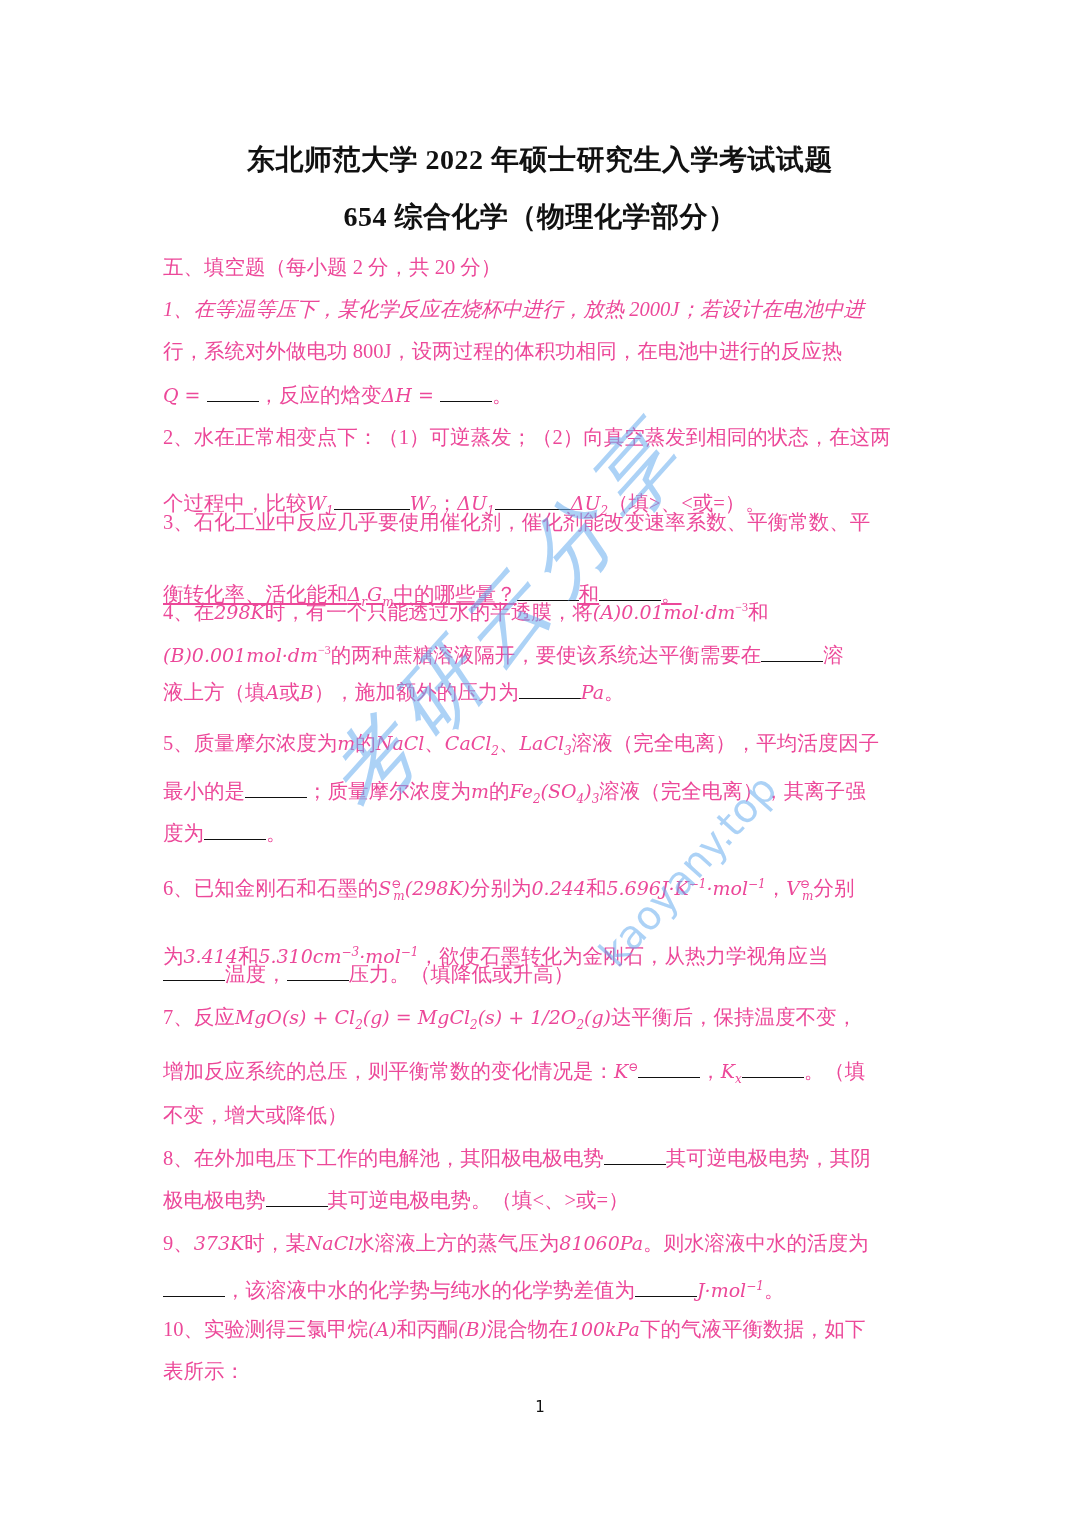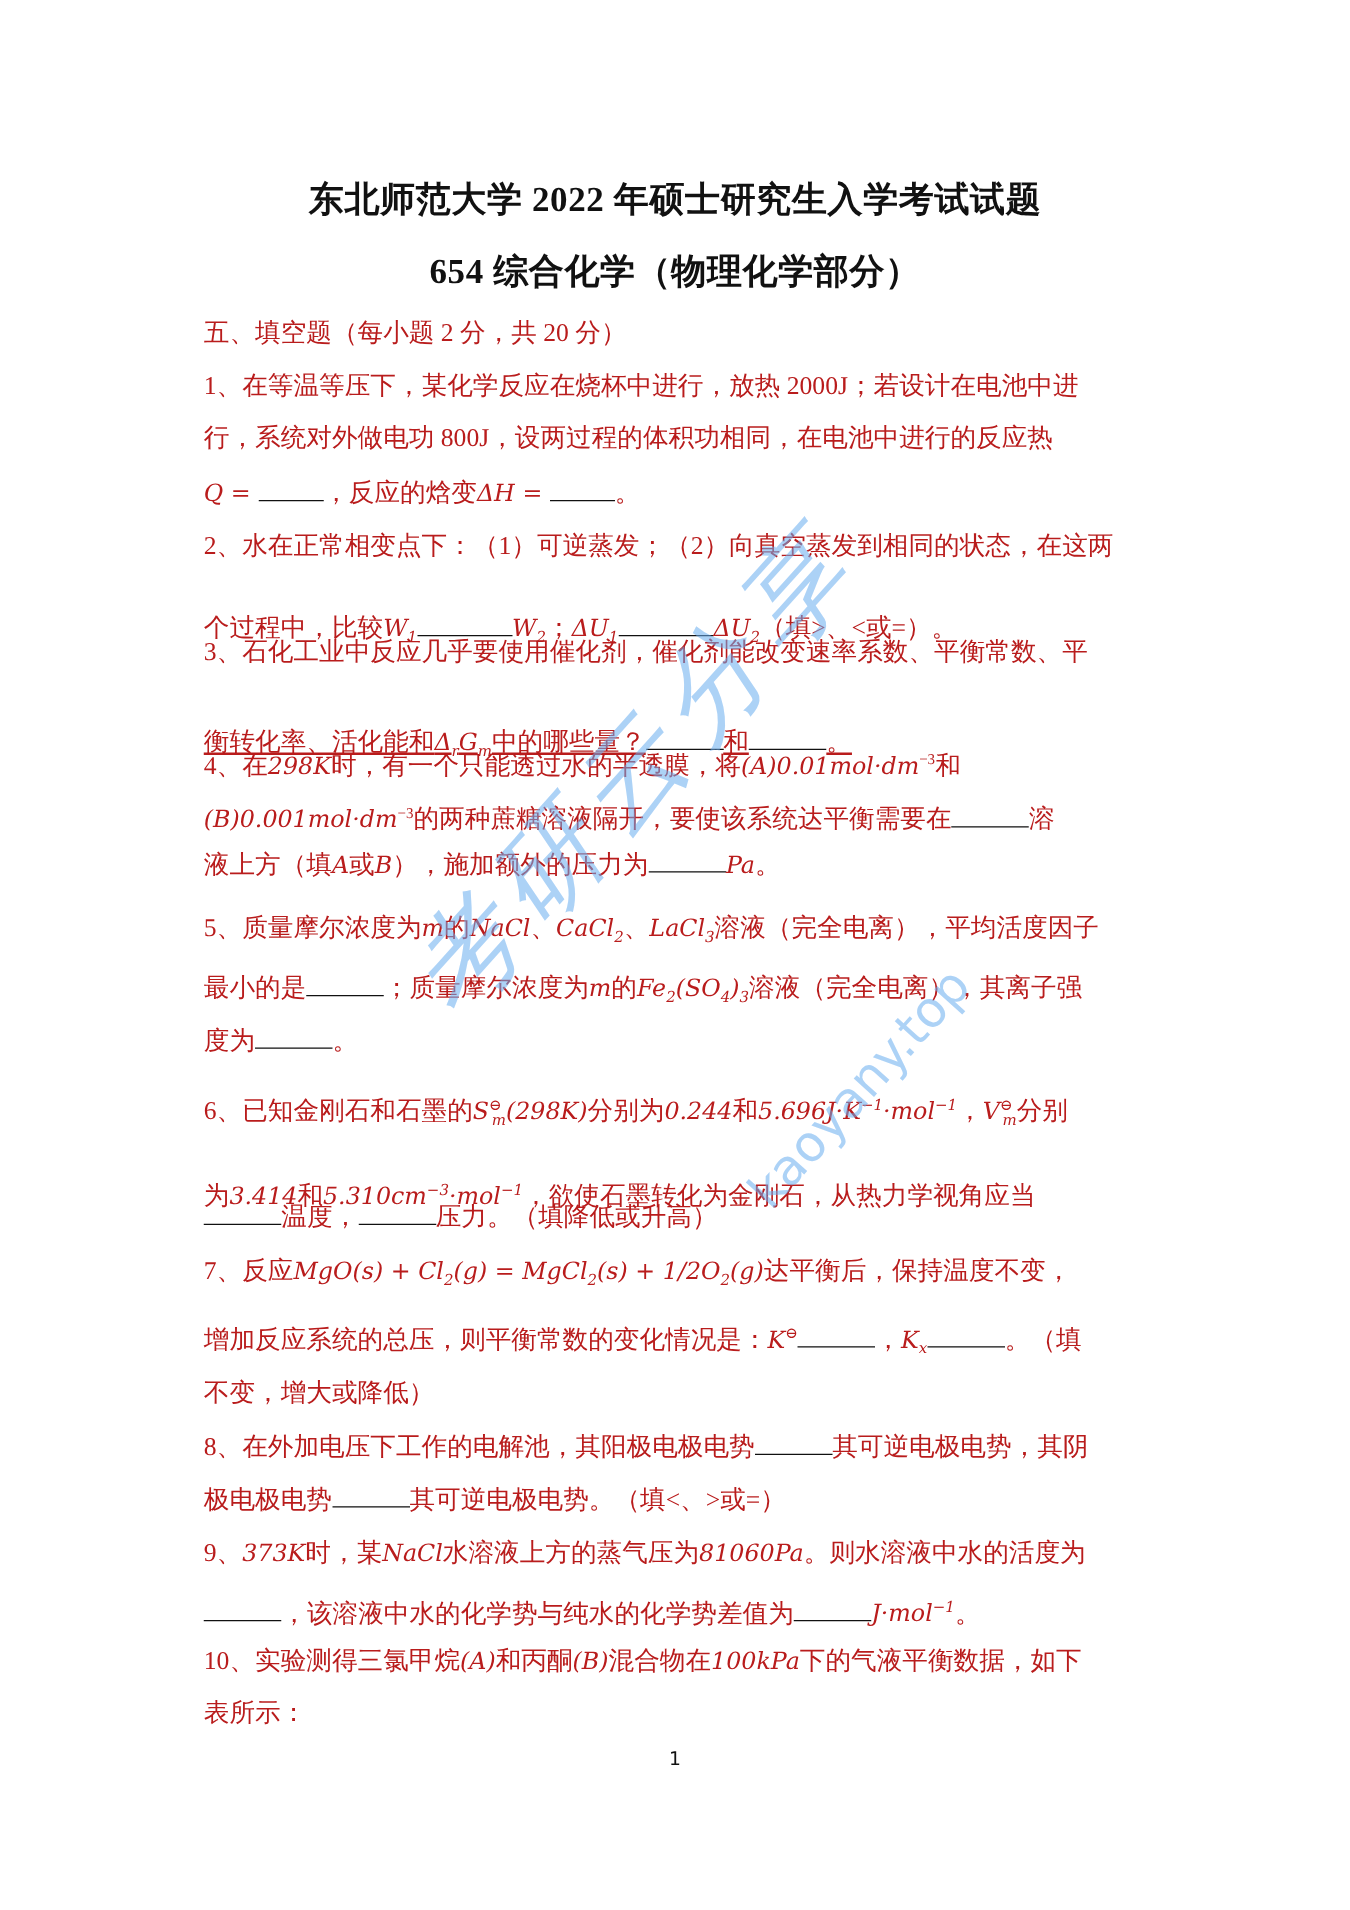--- a/index.html
+++ b/index.html
@@ -3,41 +3,41 @@
 <meta charset="utf-8">
 <style>
   html, body { margin:0; padding:0; background:#ffffff; }
   body { width:1080px; height:1528px; position:relative; overflow:hidden;
          font-family:"Liberation Serif","DejaVu Serif",serif; color:#111; }
   .page { position:absolute; left:0; top:0; width:1036px; height:1528px; }
   .title { position:absolute; left:0; width:1080px; text-align:center;
            font-weight:bold; font-size:28px; letter-spacing:0.5px; color:#111; }
   .t1 { top:141px; }
   .t2 { top:198px; }
-  .line { position:absolute; left:163px; width:760px; font-size:20.5px; white-space:nowrap; line-height:28px; color:#b91c1c; }
+  .line { position:absolute; left:163px; width:760px; font-size:20.5px; white-space:nowrap; line-height:28px; color:#ec4899; }
   .m { font-family:"DejaVu Serif","Liberation Serif",serif; font-style:italic; font-size:19px; }
   .blank { display:inline-block; border-bottom:1.6px solid #111; height:18px; vertical-align:baseline; }
   .b5 { width:52px; } .b6 { width:62px; } .b7 { width:76px; }
   sub, sup { font-size:12px; }
   .pagenum { position:absolute; top:1398px; left:0; width:1080px; text-align:center; font-size:15px; font-family:"DejaVu Sans",sans-serif; }
   .wm { position:absolute; color:#6aaef0; opacity:0.55; pointer-events:none; white-space:nowrap; }
   .wm-cal { left:300px; top:760px; font-size:86px; font-family:"DejaVu Serif",serif; transform:rotate(-48deg); transform-origin:left top; letter-spacing:12px; font-style:italic; }
   .wm-url { left:590px; top:945px; font-size:40px; font-family:"DejaVu Sans",sans-serif; transform:rotate(-48deg); transform-origin:left top; }
 </style>
 </head>
 <body>
 
 <div class="page">
 
   <div class="title t1">东北师范大学 2022 年硕士研究生入学考试试题</div>
   <div class="title t2">654 综合化学（物理化学部分）</div>
 
   <div class="line" style="top:253px;">五、填空题（每小题 2 分，共 20 分）</div>
 
-  <div class="line" style="top:295px;">1、在等温等压下，某化学反应在烧杯中进行，放热 2000J；若设计在电池中进</div>
+  <div class="line" style="top:295px;font-style:italic;">1、在等温等压下，某化学反应在烧杯中进行，放热 2000J；若设计在电池中进</div>
   <div class="line" style="top:337px;">行，系统对外做电功 800J，设两过程的体积功相同，在电池中进行的反应热</div>
   <div class="line" style="top:381px;">
     <span class="m">Q = </span><span class="blank b5"></span><span>，反应的焓变</span><span class="m">ΔH = </span><span class="blank b5"></span><span>。</span>
   </div>
 
   <div class="line" style="top:423px;">2、水在正常相变点下：（1）可逆蒸发；（2）向真空蒸发到相同的状态，在这两</div>
   <div class="line" style="top:465px;margin-top:24px;">
     <span>个过程中，比较</span><span class="m">W<sub>1</sub></span><span class="blank b7"></span><span class="m">W<sub>2</sub></span><span>；</span><span class="m">ΔU<sub>1</sub></span><span class="blank b7"></span><span class="m">ΔU<sub>2</sub></span><span>（填&gt;、&lt;或=）。</span>
   </div>
 

